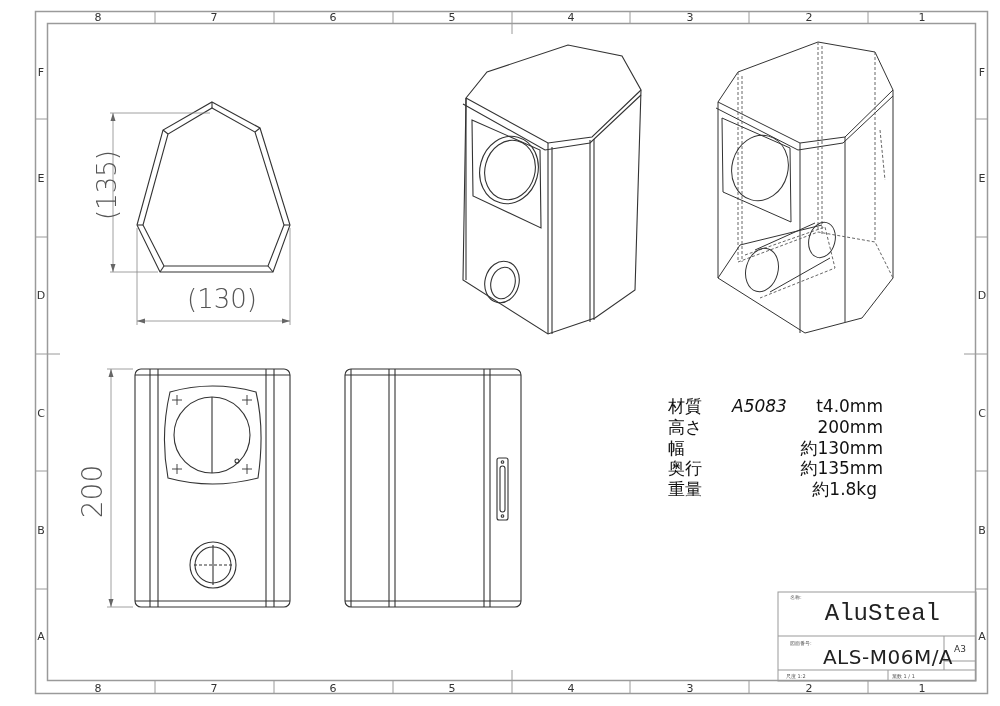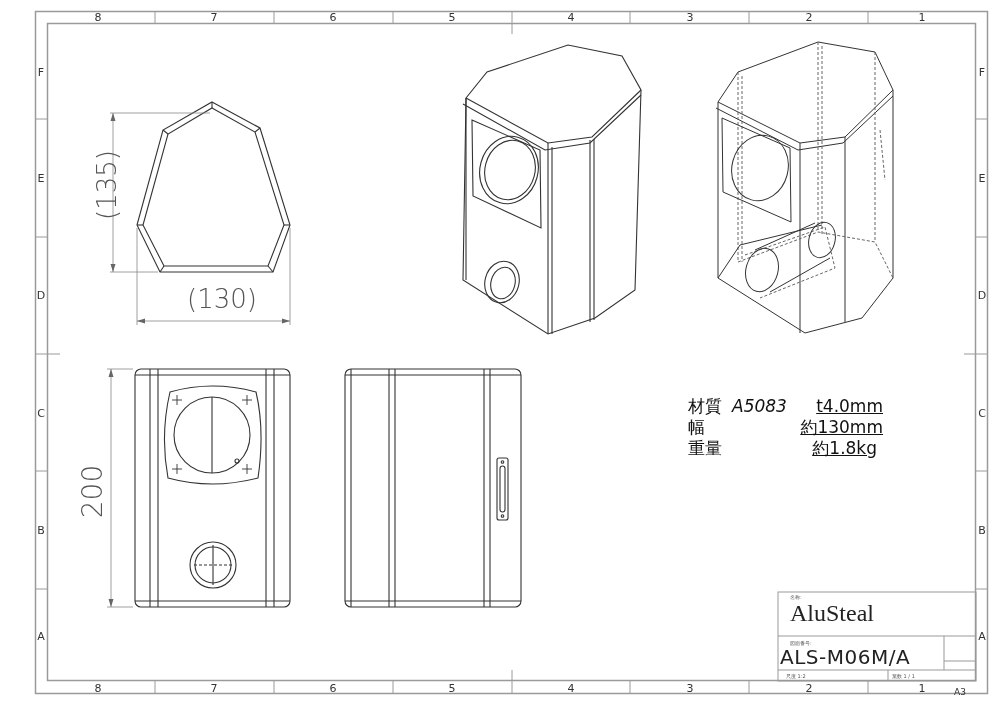--- a/index.html
+++ b/index.html
@@ -5,28 +5,28 @@
   html, body { margin: 0; padding: 0; background: #ffffff; }
   body { width: 1000px; height: 706px; position: relative; overflow: hidden;
          font-family: "DejaVu Sans", sans-serif; color: #222; }
   .sheet { position: absolute; left: 0; top: 0; width: 1000px; height: 706px; }
   svg { position: absolute; left: 0; top: 0; }
   .zone-label { position: absolute; font-size: 11px; color: #333; font-family: "DejaVu Sans", sans-serif;
                 transform: translate(-50%, -50%); }
   .dim-text { position: absolute; color: #555; font-family: "DejaVu Sans", sans-serif; font-weight: 300; }
   .specs { position: absolute; left: 668px; top: 396px; width: 215px; font-size: 17px; line-height: 20.8px; color: #111; }
   .spec-row { display: flex; justify-content: space-between; white-space: nowrap; }
-  .spec-key { display: inline-block; margin-left: 20px; }
+  .spec-key { display: inline-block; }
   .spec-mid { position: absolute; left: 64px; font-style: italic; }
-  .spec-val { text-align: center; text-decoration: underline; }
-  .tb-title { position: absolute; left: 790px; top: 600px; width: 150px; text-align: left;
-              font-family: Liberation Serif, serif; font-size: 24px; color: #222; }
-  .tb-drawno { position: absolute; left: 780px; top: 645px; width: 160px; text-align: left;
-               font-size: 20px; color: #222; letter-spacing: 0.5px; }
-  .tb-size { position: absolute; left: 945px; top: 644px; width: 30px; text-align: center; font-size: 9px; color: #333; margin-top: 43px; }
+  .spec-val { text-align: center; }
+  .tb-title { position: absolute; left: 790px; top: 600px; width: 150px; text-align: right;
+              font-family: Liberation Mono, monospace; font-size: 24px; color: #222; }
+  .tb-drawno { position: absolute; left: 780px; top: 645px; width: 160px; text-align: center;
+               font-size: 20px; color: #222; letter-spacing: 0.5px; padding-left: 28px; }
+  .tb-size { position: absolute; left: 945px; top: 644px; width: 30px; text-align: center; font-size: 9px; color: #333; }
   .tb-tiny { position: absolute; font-size: 5px; color: #555; }
 </style>
 </head>
 <body>
 
 <div class="sheet">
 
 <svg width="1000" height="706" viewBox="0 0 1000 706">
 
   <g fill="none" stroke="#9a9a9a">
@@ -234,22 +234,30 @@
 <span class="dim-text" style="left:187px;top:284px;font-size:26px">(130)</span>
 <span class="dim-text" style="left:62px;top:475px;font-size:28px;transform:rotate(-90deg);width:60px;text-align:center">200</span>
 
 <div class="specs">
   <div class="spec-row" style="position:relative">
     <span class="spec-key">材質</span>
     <span class="spec-mid">A5083</span>
     <span class="spec-val">t4.0mm</span>
   </div>
   <div class="spec-row">
+    <span class="spec-key">高さ</span>
+    <span class="spec-val">200mm</span>
+  </div>
+  <div class="spec-row">
     <span class="spec-key">幅</span>
     <span class="spec-val">約130mm</span>
+  </div>
+  <div class="spec-row">
+    <span class="spec-key">奥行</span>
+    <span class="spec-val">約135mm</span>
   </div>
   <div class="spec-row">
     <span class="spec-key">重量</span>
     <span class="spec-val" style="padding-right:6px">約1.8kg</span>
   </div>
 </div>
 
 <span class="tb-tiny" style="left:790px;top:594px">名称:</span>
 <span class="tb-title">AluSteal</span>
 <span class="tb-tiny" style="left:790px;top:640px">図面番号:</span>

